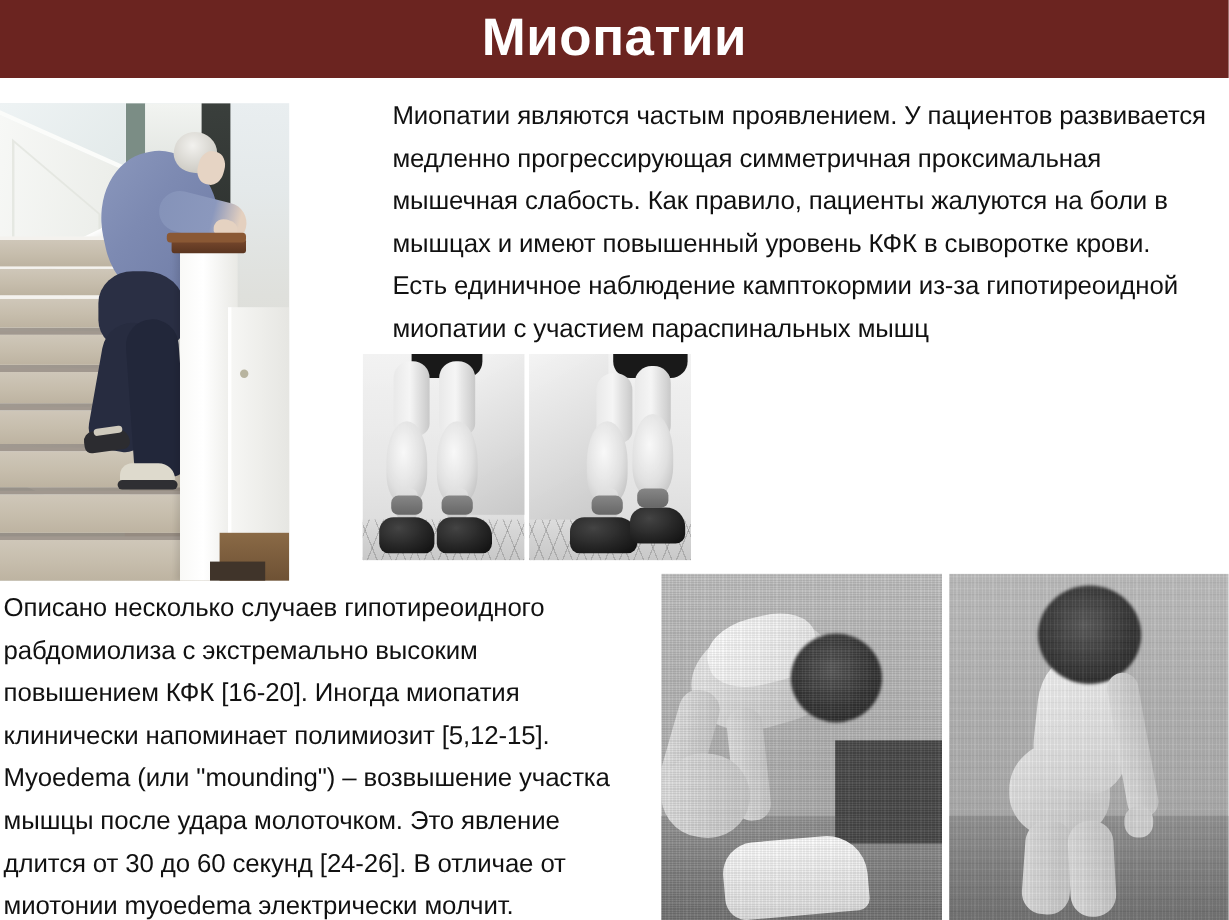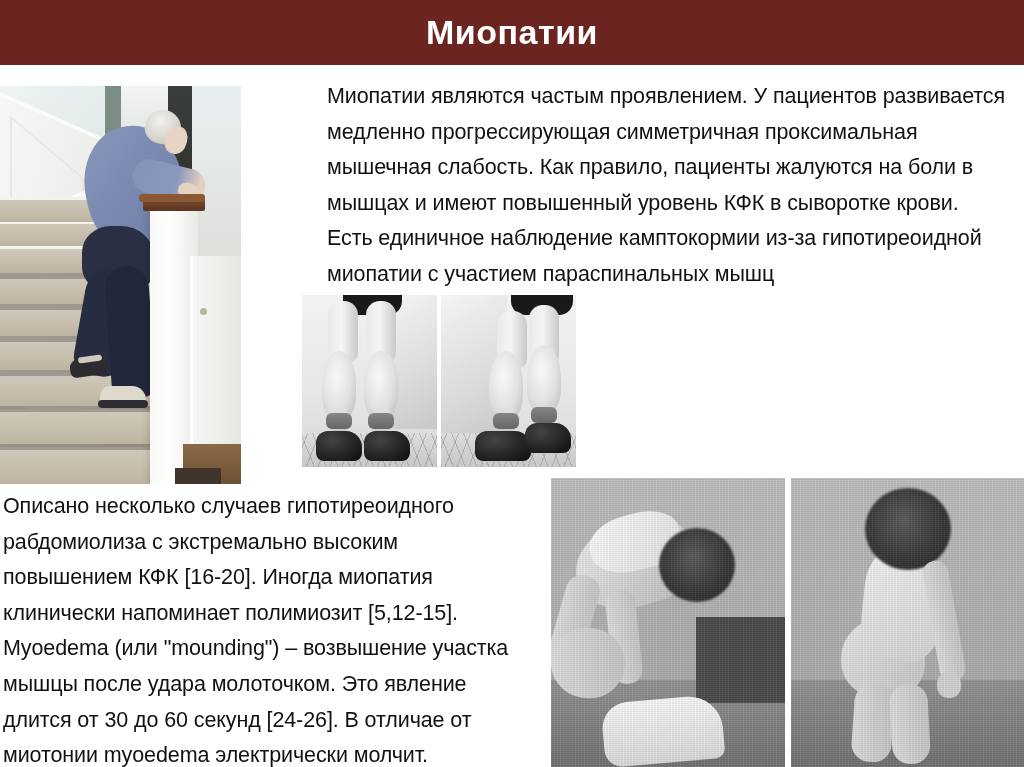--- a/index.html
+++ b/index.html
@@ -22,21 +22,21 @@
     left: 0; top: 0;
     width: 1024px;
     height: 65px;
     background: #6b2420;
     display: flex;
     align-items: center;
     justify-content: center;
   }
   #title-text {
     color: #ffffff;
-    font-size: 34px;
+    font-size: 44px;
     font-weight: bold;
     letter-spacing: 0.5px;
     line-height: 1;
     padding-bottom: 2px;
   }
 
   
   .body-text {
     position: absolute;
     font-size: 21.5px;

